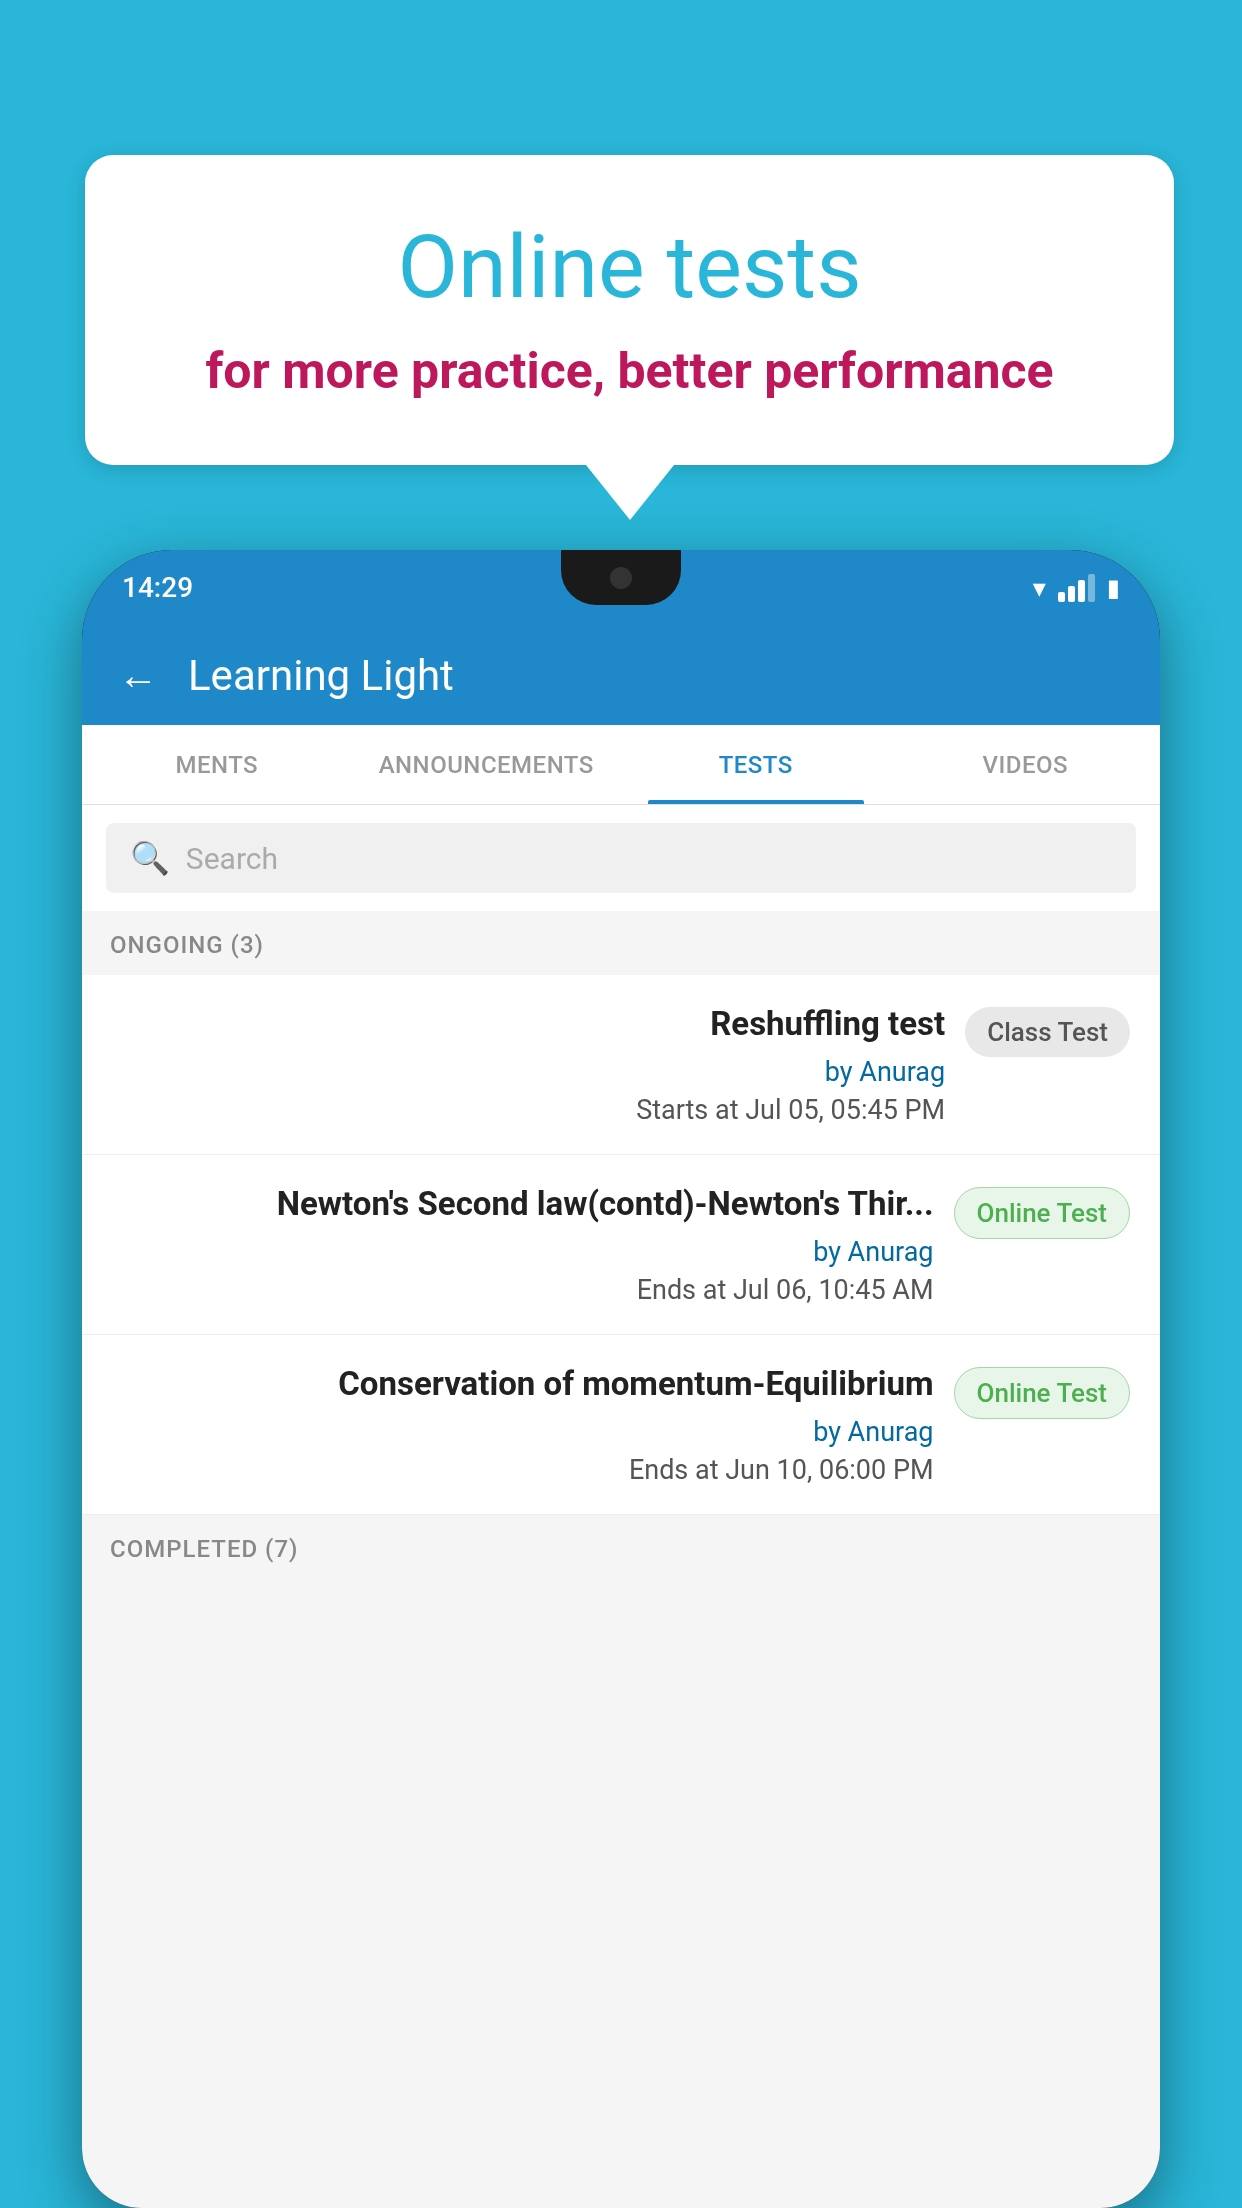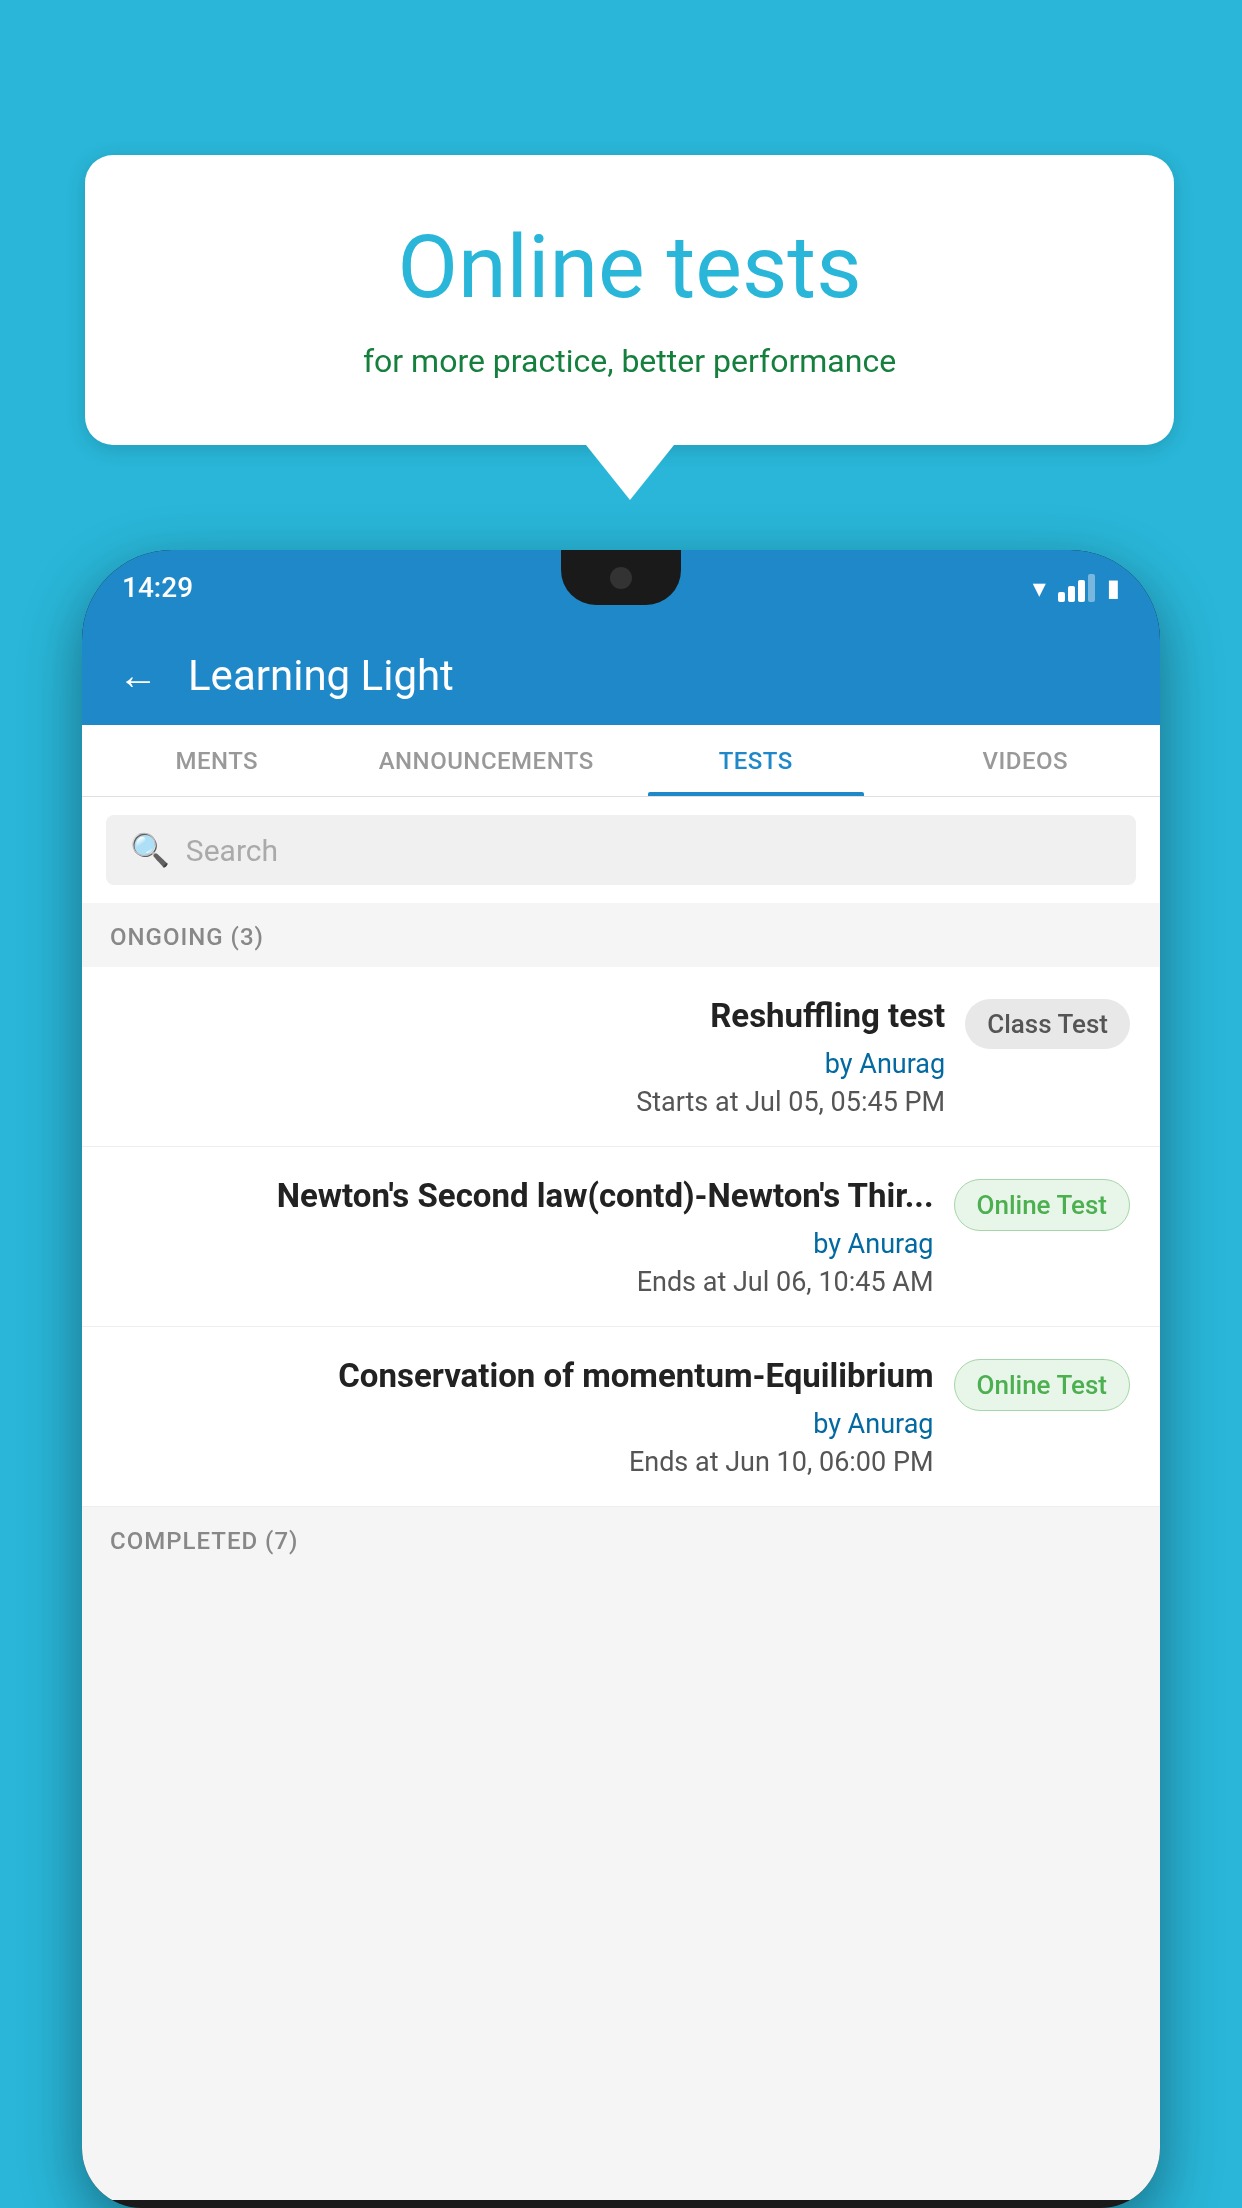--- a/index.html
+++ b/index.html
@@ -26,23 +26,23 @@
       text-align: center;
       box-shadow: 0 4px 20px rgba(0,0,0,0.15);
     }
     .speech-bubble-title {
       font-size: 88px;
       color: #29b6d8;
       font-weight: 400;
       margin-bottom: 24px;
     }
     .speech-bubble-subtitle {
-      font-size: 32px;
-      color: #15803d;
-      font-weight: 400;
+      font-size: 50px;
+      color: #be185d;
+      font-weight: 700;
     }
     .speech-bubble-arrow {
       width: 0;
       height: 0;
       border-left: 44px solid transparent;
       border-right: 44px solid transparent;
       border-top: 55px solid white;
       margin: 0 auto;
     }
 
@@ -141,21 +141,21 @@
       color: white;
       font-size: 42px;
       font-weight: 400;
     }
 
     
     .tab-bar {
       background: white;
       display: flex;
       border-bottom: 1px solid #e0e0e0;
-      height: 72px;
+      height: 80px;
     }
     .tab-item {
       flex: 1;
       display: flex;
       align-items: center;
       justify-content: center;
       font-size: 24px;
       color: #999;
       font-weight: 500;
       letter-spacing: 0.5px;

